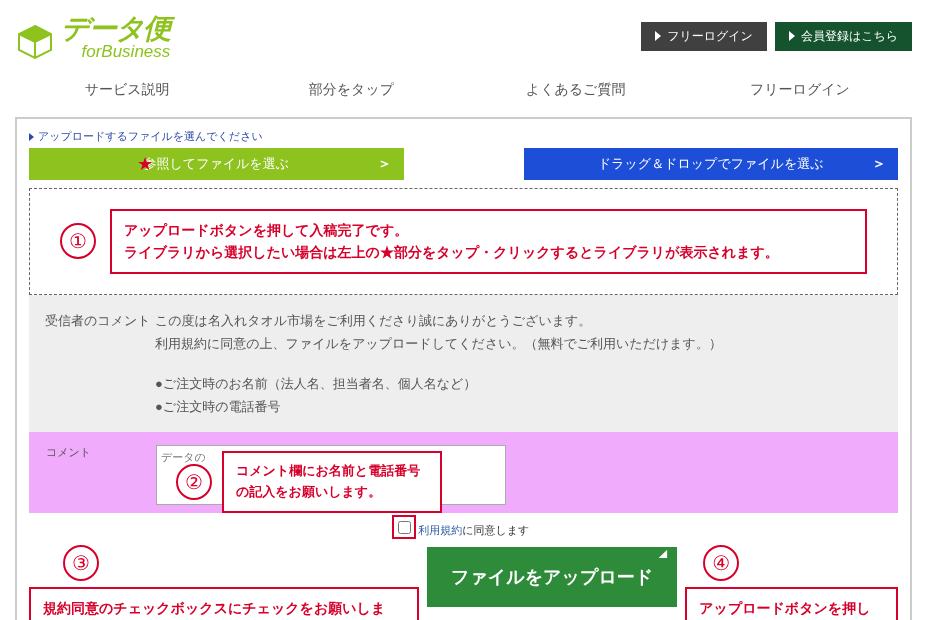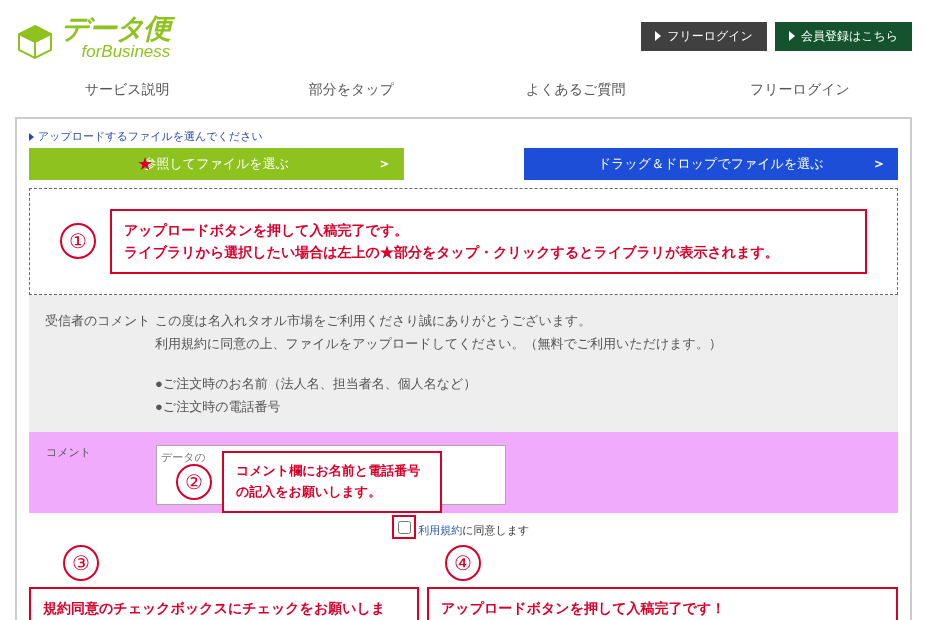--- a/index.html
+++ b/index.html
@@ -155,19 +155,23 @@
         <input type="checkbox" class="agree-chk" style="">
       </span>
       <span class="agree-text"><span class="link">利用規約</span><span>に同意します</span></span>
     </div>
 
     <div class="bottom-row">
       <div class="anno3-wrap">
         <span class="anno-circle">③</span>
         <div class="anno-box anno-box-bottom">規約同意のチェックボックスにチェックをお願いします。（ご利用は無料なのでご安心ください）</div>
       </div>
+      <button class="upload-btn">
+        <span>ファイルをアップロード</span>
+        <span class="sm-tri"></span>
+      </button>
       <div class="anno4-wrap">
         <span class="anno-circle">④</span>
         <div class="anno-box anno-box-bottom">アップロードボタンを押して入稿完了です！</div>
       </div>
     </div>
   </div>
 </div>
 
 </body></html>

